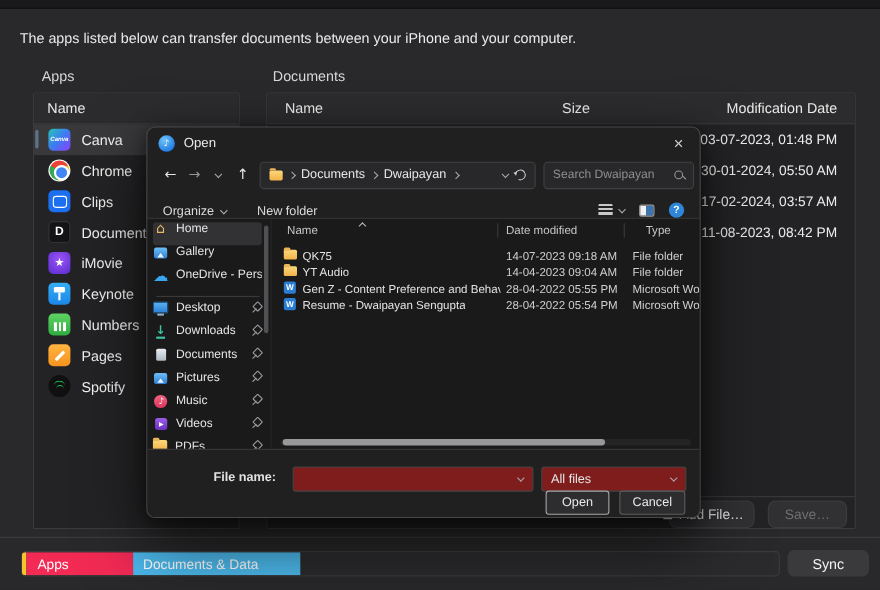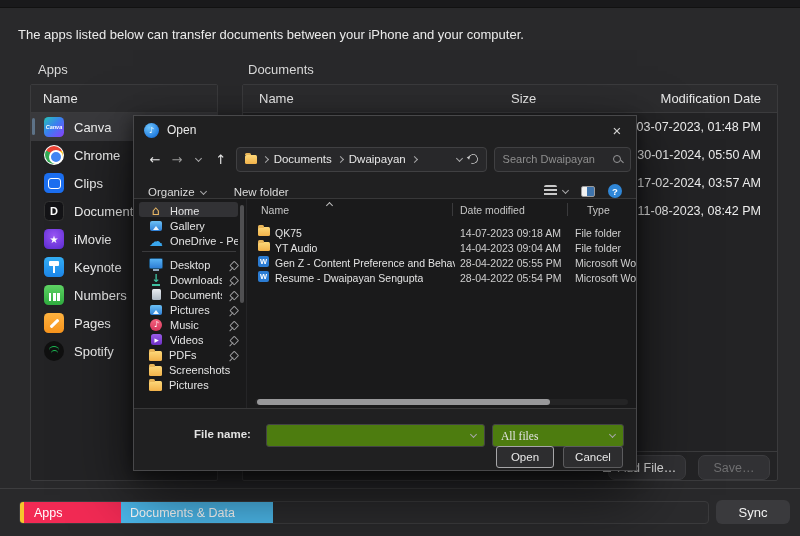--- a/index.html
+++ b/index.html
@@ -80,21 +80,21 @@
     background:#2b2b2d; overflow:hidden; display:flex; }
   .seg { height:100%; display:flex; align-items:center; font-size:12.5px; color:#fff; }
   .seg-other { width:4px; background:#f5c62c; }
   .seg-apps { width:97px; background:#f22a54; padding-left:10px; }
   .seg-docs { width:152px; background:#4cb9ec; padding-left:9px; }
   #sync-btn { left:716px; top:500px; width:74px; height:24px; background:#3a3a3d; border-radius:6px;
     font-size:13px; color:#f2f2f2; display:flex; align-items:center; justify-content:center; }
 
   
   #dialog { left:133px; top:115px; width:504px; height:356px; background:#202021; border:1px solid #48484a;
-    border-radius:0; box-shadow:0 24px 60px rgba(0,0,0,.6), 0 4px 16px rgba(0,0,0,.5); overflow:hidden; z-index:10; }
+    border-radius:8px; box-shadow:0 24px 60px rgba(0,0,0,.6), 0 4px 16px rgba(0,0,0,.5); overflow:hidden; z-index:10; }
   #dlg-titlebar { height:28px; display:flex; align-items:center; gap:8px; padding-left:10px; position:relative; }
   .dlg-ico { width:15px; height:15px; border-radius:50%; background:radial-gradient(circle at 35% 30%,#6fc5fb,#1f7ae0 75%);
     display:flex; align-items:center; justify-content:center; }
   .dlg-ico::before { content:"♪"; font-family:"DejaVu Sans",sans-serif; font-size:8px; color:#fff; }
   #dlg-title { font-size:12px; color:#eaeaea; }
   #dlg-close { position:absolute; right:0; top:0; width:38px; height:28px; display:flex; align-items:center;
     justify-content:center; font-size:15px; color:#d2d2d2; }
 
   #dlg-nav { height:30px; display:flex; align-items:center; padding:0 5px 0 10px; }
   .nav-btn { width:22px; height:24px; display:flex; align-items:center; justify-content:center;
@@ -127,21 +127,21 @@
   .cv-r { transform:rotate(-45deg); }
   .cv-u { transform:rotate(225deg); }
 
   .ic-refresh { width:10px; height:10px; border:1.4px solid #c9c9c9; border-radius:50%; border-left-color:transparent;
     position:relative; transform:rotate(-25deg); }
   .ic-refresh::after { content:""; position:absolute; left:-3px; top:-2px; border:2.5px solid transparent;
     border-right:3.5px solid #c9c9c9; transform:rotate(40deg); }
 
   #dlg-content { display:flex; height:209px; background:#1a1a1b; }
   #dlg-sidebar { width:112px; position:relative; padding-top:3px; flex:0 0 112px; }
-  .srow { height:15px; display:flex; align-items:flex-end; gap:7px; padding-left:10px;
+  .srow { height:21px; display:flex; align-items:flex-start; gap:7px; padding-left:0;
     margin:0 8px 0 5px; border-radius:3px; font-size:11px; color:#e4e4e4; }
   .srow.sel { background:#323235; }
   .srow .lbl { white-space:nowrap; overflow:hidden; }
   .srow .pin { margin-left:auto; flex:0 0 9px; }
   .side-sep { height:1px; background:#3a3a3c; margin:4px 10px 4px 8px; }
   #side-scroll { position:absolute; right:2px; top:6px; width:4px; height:98px; background:#505052; border-radius:2px; }
 
   .si { width:14px; height:13px; position:relative; flex:0 0 14px; display:flex; align-items:center; justify-content:center; }
   .si-home::before { content:"⌂"; font-family:"DejaVu Sans",sans-serif; font-size:13px; color:#e8b765; line-height:1; }
   .si-gallery::before, .si-pic::before { content:""; width:12px; height:10px; border-radius:2px;
@@ -185,21 +185,21 @@
   .frow { position:absolute; left:0; right:0; height:15px; color:#e3e3e3; }
   .frow .f-ic { position:absolute; left:11px; top:2px; }
   .frow .f-name { position:absolute; left:28px; top:1.5px; white-space:nowrap; max-width:180px; overflow:hidden; }
   .frow .f-date { position:absolute; left:213px; top:1.5px; color:#cfcfcf; white-space:nowrap; }
   .frow .f-type { position:absolute; left:328px; top:1.5px; color:#cfcfcf; white-space:nowrap; }
   #hscroll { position:absolute; left:8px; right:8px; bottom:3px; height:6px; background:#242425; border-radius:3px; }
   #hscroll .thumb { position:absolute; left:2px; top:0; width:293px; height:6px; background:#98989a; border-radius:3px; }
 
   #dlg-footer { height:63px; border-top:1px solid #383839; position:relative; background:#202021; }
   #fn-label { position:absolute; left:60px; top:19px; width:69px; font-size:11.5px; color:#e2e2e2;font-weight:bold; }
-  .combo { position:absolute; height:23px; background:#4d7c0f; border:1px solid #434345; border-radius:3px;font-family:Liberation Serif, serif; }
+  .combo { position:absolute; height:23px; background:#7f1d1d; border:1px solid #434345; border-radius:3px; }
   #fn-input-wrap { left:132px; top:15px; width:219px; }
   #fn-input { width:100%; height:100%; background:transparent; border:none; outline:none; color:#e2e2e2;
     font-size:11.5px; padding:0 20px 0 7px; font-family:inherit; }
   #ft-select { left:358px; top:15px; width:132px; display:flex; align-items:center; padding:0 8px;
     font-size:11.5px; color:#e4e4e4; }
   .combo .cv { position:absolute; right:8px; top:9px; }
   .dlg-btn { position:absolute; top:37px; height:22px; background:#2d2d2f; border-radius:3px;
     font-size:11.5px; color:#e8e8e8; display:flex; align-items:center; justify-content:center; }
   #open-btn { left:362px; width:58px; border:1px solid #a6a6a8; }
   #cancel-btn { left:429px; width:60px; border:1px solid #5c5c5e; }

